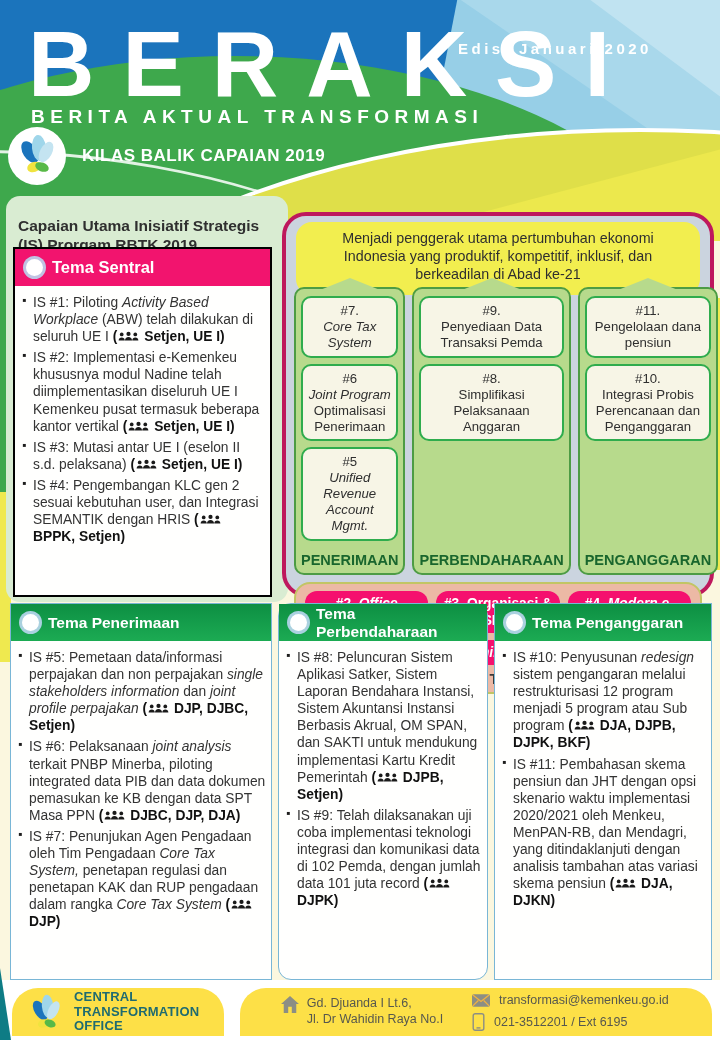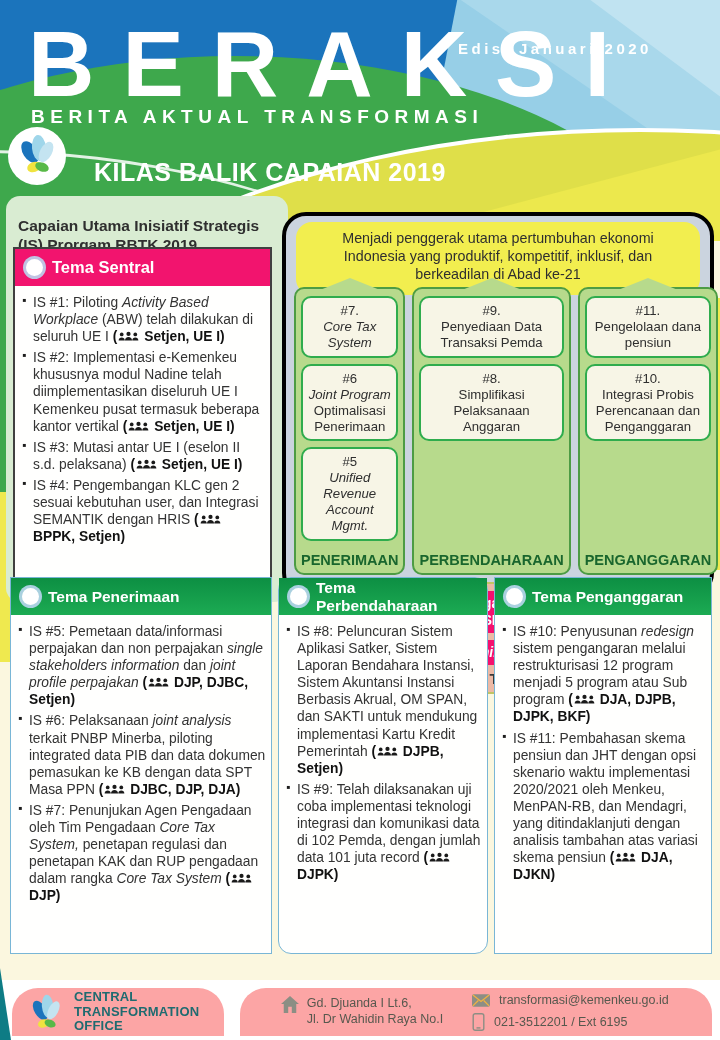--- a/index.html
+++ b/index.html
@@ -15,77 +15,77 @@
              border-top:3px solid rgba(255,255,255,.85);}
   .hdr .yarc{position:absolute;left:-60px;top:128px;width:1400px;height:760px;background:#DFDF49;
              border:4px solid #fff;border-radius:50%;box-sizing:border-box;}
   .hdr .ybr{position:absolute;inset:0;background:#ECE84D;clip-path:polygon(52% 100%,100% 62%,100% 100%);}
   .edition{position:absolute;left:458px;top:40px;color:#fff;font-weight:700;font-size:15px;letter-spacing:3.5px;}
   .title{position:absolute;left:28px;top:18px;margin:0;color:#fff;font-weight:700;font-size:92px;
          letter-spacing:28px;line-height:1;}
   .subtitle{position:absolute;left:31px;top:106px;color:#fff;font-weight:700;font-size:19px;letter-spacing:5.5px;}
   .logo-circle{position:absolute;left:8px;top:127px;width:58px;height:58px;background:#fff;border-radius:50%;
                display:flex;align-items:center;justify-content:center;}
-  .kilas{position:absolute;left:78px;top:142px;margin:16px;color:#fff;font-weight:700;font-size:25px;letter-spacing:.5px;}
+  .kilas{position:absolute;left:78px;top:142px;margin:4px;color:#fff;font-weight:700;font-size:17px;letter-spacing:.5px;}
   
   .sl-green{position:absolute;left:0;top:192px;width:12px;height:300px;background:#3EA84C;
             clip-path:polygon(0 0,100% 0,55% 100%,0 100%);}
   .sl-yel{position:absolute;left:0;top:492px;width:11px;height:170px;background:#EFE94F;}
   .sl-right{position:absolute;right:0;top:298px;width:7px;height:272px;background:#F0EA4D;}
   .sl-teal{position:absolute;left:0;top:968px;width:11px;height:72px;background:#0E7C85;
            clip-path:polygon(0 0,100% 100%,0 100%);}
   
   .lpanel{position:absolute;left:6px;top:196px;width:282px;height:406px;background:#D9ECD2;border-radius:14px;}
   .intro{position:absolute;left:18px;top:200px;width:258px;font-weight:700;font-size:15.5px;
          color:#2F2F2F;line-height:1.28;}
-  .isbox{position:absolute;background:#FFFFFE;border:2px solid #404040;box-sizing:border-box;
+  .isbox{position:absolute;background:#FFFFFE;border:2px solid #000000;box-sizing:border-box;
          display:flex;flex-direction:column;}
   .box-sentral{left:13px;top:247px;width:259px;height:350px;}
   .card-head{height:37px;flex:0 0 37px;background:#F2146E;color:#fff;display:flex;align-items:center;
              gap:9px;padding:0 8px;font-weight:700;font-size:16.5px;}
   .card-head.green{background:linear-gradient(180deg,#0D8F43,#1CAB53);font-size:15.5px;}
   .dot{width:17px;height:17px;background:#fff;border-radius:50%;box-shadow:0 0 0 3px rgba(186,214,240,.9);
        margin-left:3px;flex:0 0 17px;}
   ul.islist{margin:0;padding:8px 5px 6px 7px;list-style:none;font-size:13.8px;color:#333;
             line-height:1.24;overflow:hidden;flex:1;}
   ul.islist li{position:relative;padding-left:11px;margin-bottom:4px;}
   ul.islist li::before{content:"▪";position:absolute;left:0;top:-1px;font-size:12px;color:#1d1d1d;}
   ul.islist b{font-weight:700;color:#111;}
   .ppl svg{vertical-align:-1px;margin:0 1px;}
   
   .dia{position:absolute;left:282px;top:212px;width:432px;height:385px;background:#CBD4DF;
-       border:4px solid #000000;border-radius:24px;box-sizing:border-box;padding:6px 8px 7px;
+       border:4px solid #be185d;border-radius:24px;box-sizing:border-box;padding:6px 8px 7px;
        display:flex;flex-direction:column;}
   .vision{background:#F2EE4F;border-radius:16px;padding:7px 14px 12px;text-align:center;
           font-size:14.3px;color:#2F2F2F;line-height:1.27;margin:0 2px;}
   .pillars{display:flex;gap:7px;margin-top:-8px;flex:1;position:relative;}
   .pillar{flex:1;background:#B7DA8C;border:2px solid #4D9C44;border-radius:10px;box-sizing:border-box;
           padding:7px 5px 3px;display:flex;flex-direction:column;gap:6px;position:relative;}
   .pillar::before{content:"";position:absolute;top:-11px;left:50%;transform:translateX(-50%);
           border-left:30px solid transparent;border-right:30px solid transparent;border-bottom:12px solid #B7DA8C;}
   .pcard{background:#F7F5E6;border:2.4px solid #2FAC4D;border-radius:10px;text-align:center;
          font-size:13.2px;line-height:1.2;color:#2F2F2F;padding:5px 3px;}
   .pcard .cnum{display:block;}
   .plabel{margin-top:auto;text-align:center;font-weight:700;color:#19662D;font-size:14.5px;padding:5px 0 2px;}
   .szone{margin-top:7px;background:#ECB9A5;border:2px solid #C2C564;border-radius:16px;padding:7px 9px 3px;}
   .prow{display:flex;gap:8px;}
   .pk{flex:1;background:#F5106E;border-radius:12px;color:#fff;font-weight:700;font-size:13.8px;
       text-align:center;padding:4px 3px;line-height:1.25;display:flex;align-items:center;justify-content:center;}
   .pkwide{margin-top:7px;background:#F5106E;border-radius:12px;color:#fff;font-weight:700;font-size:13.8px;
       text-align:center;padding:5px 3px;}
   .slabel{text-align:center;font-weight:700;font-size:15px;letter-spacing:8px;color:#3A3A3A;padding:5px 0 2px;}
   
-  .cols{position:absolute;left:10px;top:577px;width:702px;height:377px;display:flex;gap:6px;}
+  .cols{position:absolute;left:10px;top:603px;width:702px;height:377px;display:flex;gap:6px;}
   .tcol{background:#FFFFFE;border:1.6px solid #79B6D6;box-sizing:border-box;display:flex;flex-direction:column;}
   .tcol.c1{flex:0 0 262px;}
   .tcol.c2{flex:0 0 210px;border-radius:13px;}
   .tcol.c3{flex:1;}
   
   .footstrip{position:absolute;left:0;top:980px;width:720px;height:60px;background:#fff;}
-  .fban{position:absolute;top:988px;height:48px;background:#fca5a5;border-radius:26px 26px 0 0;
+  .fban{position:absolute;top:988px;height:48px;background:#fde047;border-radius:26px 26px 0 0;
         display:flex;align-items:center;box-sizing:border-box;}
   .fban1{left:12px;width:212px;gap:10px;padding:0 8px 0 16px;}
   .fban2{left:240px;width:472px;gap:12px;padding:0 10px 0 24px;}
   .org{font-weight:700;color:#1F6B70;font-size:13px;line-height:1.12;white-space:pre-line;letter-spacing:.2px;}
   .addr{display:flex;gap:8px;align-items:flex-start;width:196px;justify-content:center;}
   .addr .txt{font-size:12.5px;color:#57584E;line-height:1.25;white-space:pre-line;}
   .contact{display:flex;flex-direction:column;gap:6px;}
   .crow{display:flex;gap:9px;align-items:center;}
   .crow .txt{font-size:12.5px;color:#57584E;}
   i{font-style:italic;}

